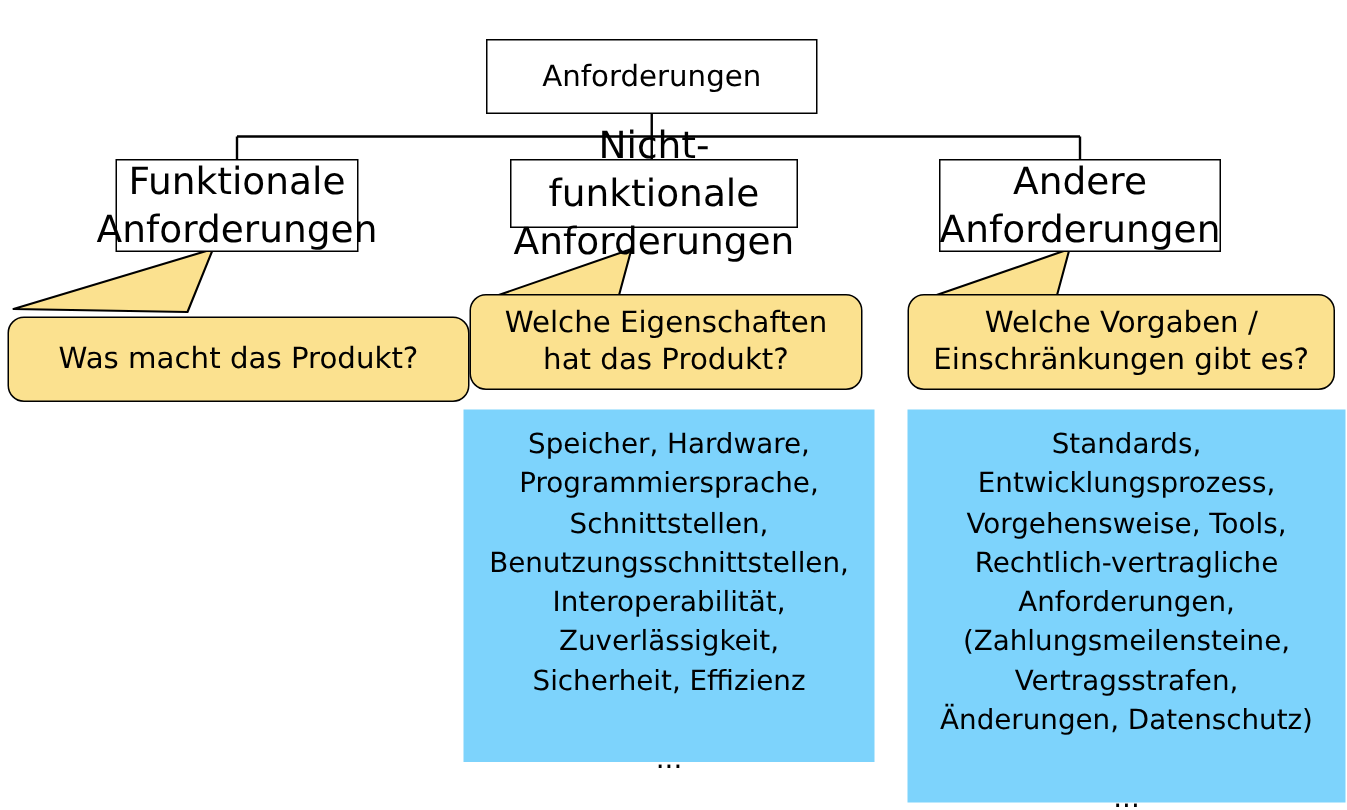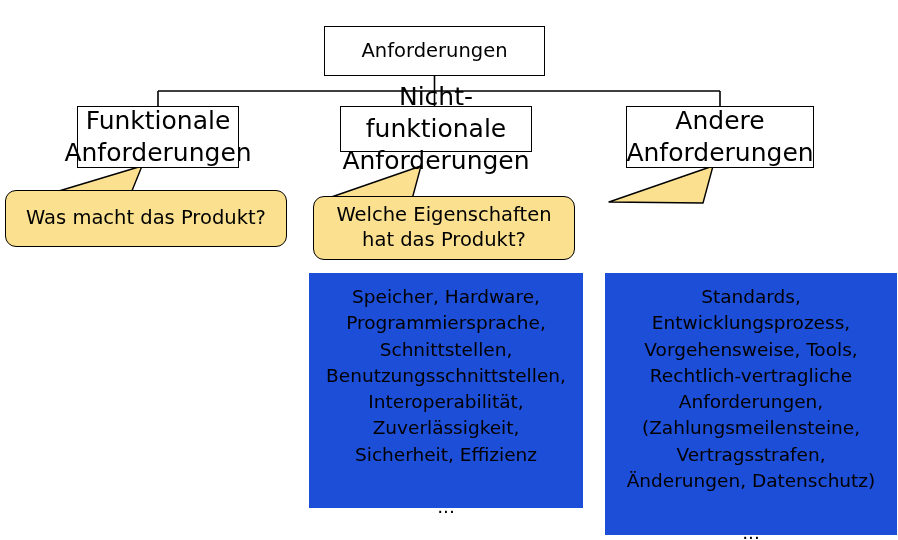--- a/index.html
+++ b/index.html
@@ -76,40 +76,40 @@
     align-items: center;
     justify-content: center;
     text-align: center;
     line-height: 1.26;
     font-size: 19.5px;
     white-space: pre-line;
     z-index: 3;
   }
   #callout-functional {
     left: 5px;
-    top: 190px;
-    width: 282px;
+    top: 211px;
+    width: 308px;
     height: 57px;
   }
   #callout-nonfunctional {
     left: 313px;
     top: 196px;
     width: 262px;
     height: 64px;
   }
   #callout-other {
     left: 605px;
     top: 196px;
     width: 285px;
     height: 64px;
   }
   .detail-box {
     position: absolute;
     box-sizing: border-box;
-    background: #1d4ed8;
+    background: #7dd3fc;
     border: none;
     text-align: center;
     line-height: 1.42;
     font-size: 18.5px;
     white-space: pre-line;
     padding-top: 11px;
   }
   #detail-nonfunctional {
     left: 309px;
     top: 273px;
@@ -152,20 +152,22 @@
 Anforderungen</div>
 
   <div class="node-box" id="node-other">Andere
 Anforderungen</div>
 
   <div class="callout" id="callout-functional">Was macht das Produkt?</div>
 
   <div class="callout" id="callout-nonfunctional">Welche Eigenschaften
 hat das Produkt?</div>
 
+  <div class="callout" id="callout-other">Welche Vorgaben /
+Einschränkungen gibt es?</div>
 
   <div class="detail-box" id="detail-nonfunctional">Speicher, Hardware,
 Programmiersprache,
 Schnittstellen,
 Benutzungsschnittstellen,
 Interoperabilität,
 Zuverlässigkeit,
 Sicherheit, Effizienz
 
 ...</div>

